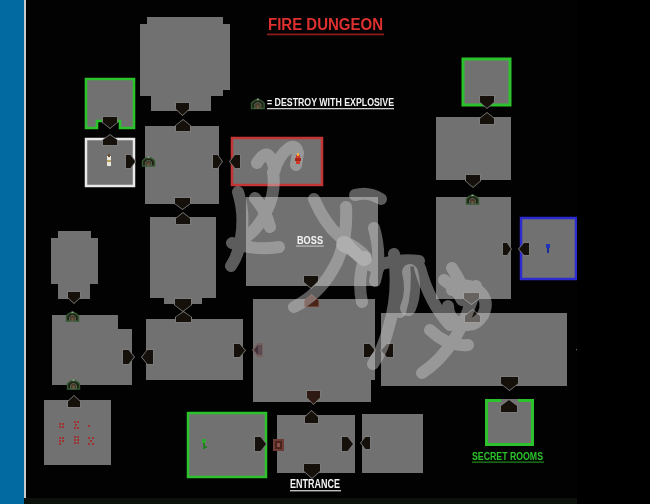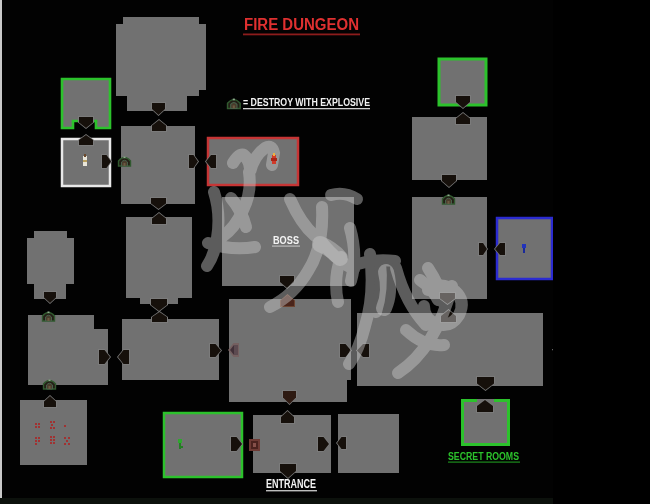--- a/index.html
+++ b/index.html
@@ -1,16 +1,16 @@
 <!DOCTYPE html>
 <html><head>
 <meta charset="utf-8">
 <style>
 html,body{margin:0;padding:0;background:#000;}
-#map{position:relative;width:553px;height:504px;background:#0369a1;overflow:hidden;}
+#map{position:relative;width:553px;height:504px;background:#0369a1;overflow:hidden;padding-left:24px;}
 text{font-family:"Liberation Sans",sans-serif;font-weight:bold;}
 </style>
 </head>
 <body>
 <div id="map">
 <svg width="650" height="504" viewBox="0 0 650 504">
 
 <rect x="0" y="0" width="650" height="504" fill="#020202"></rect>
 
 <rect x="0" y="0" width="2" height="504" fill="#c9c9c9"></rect>

